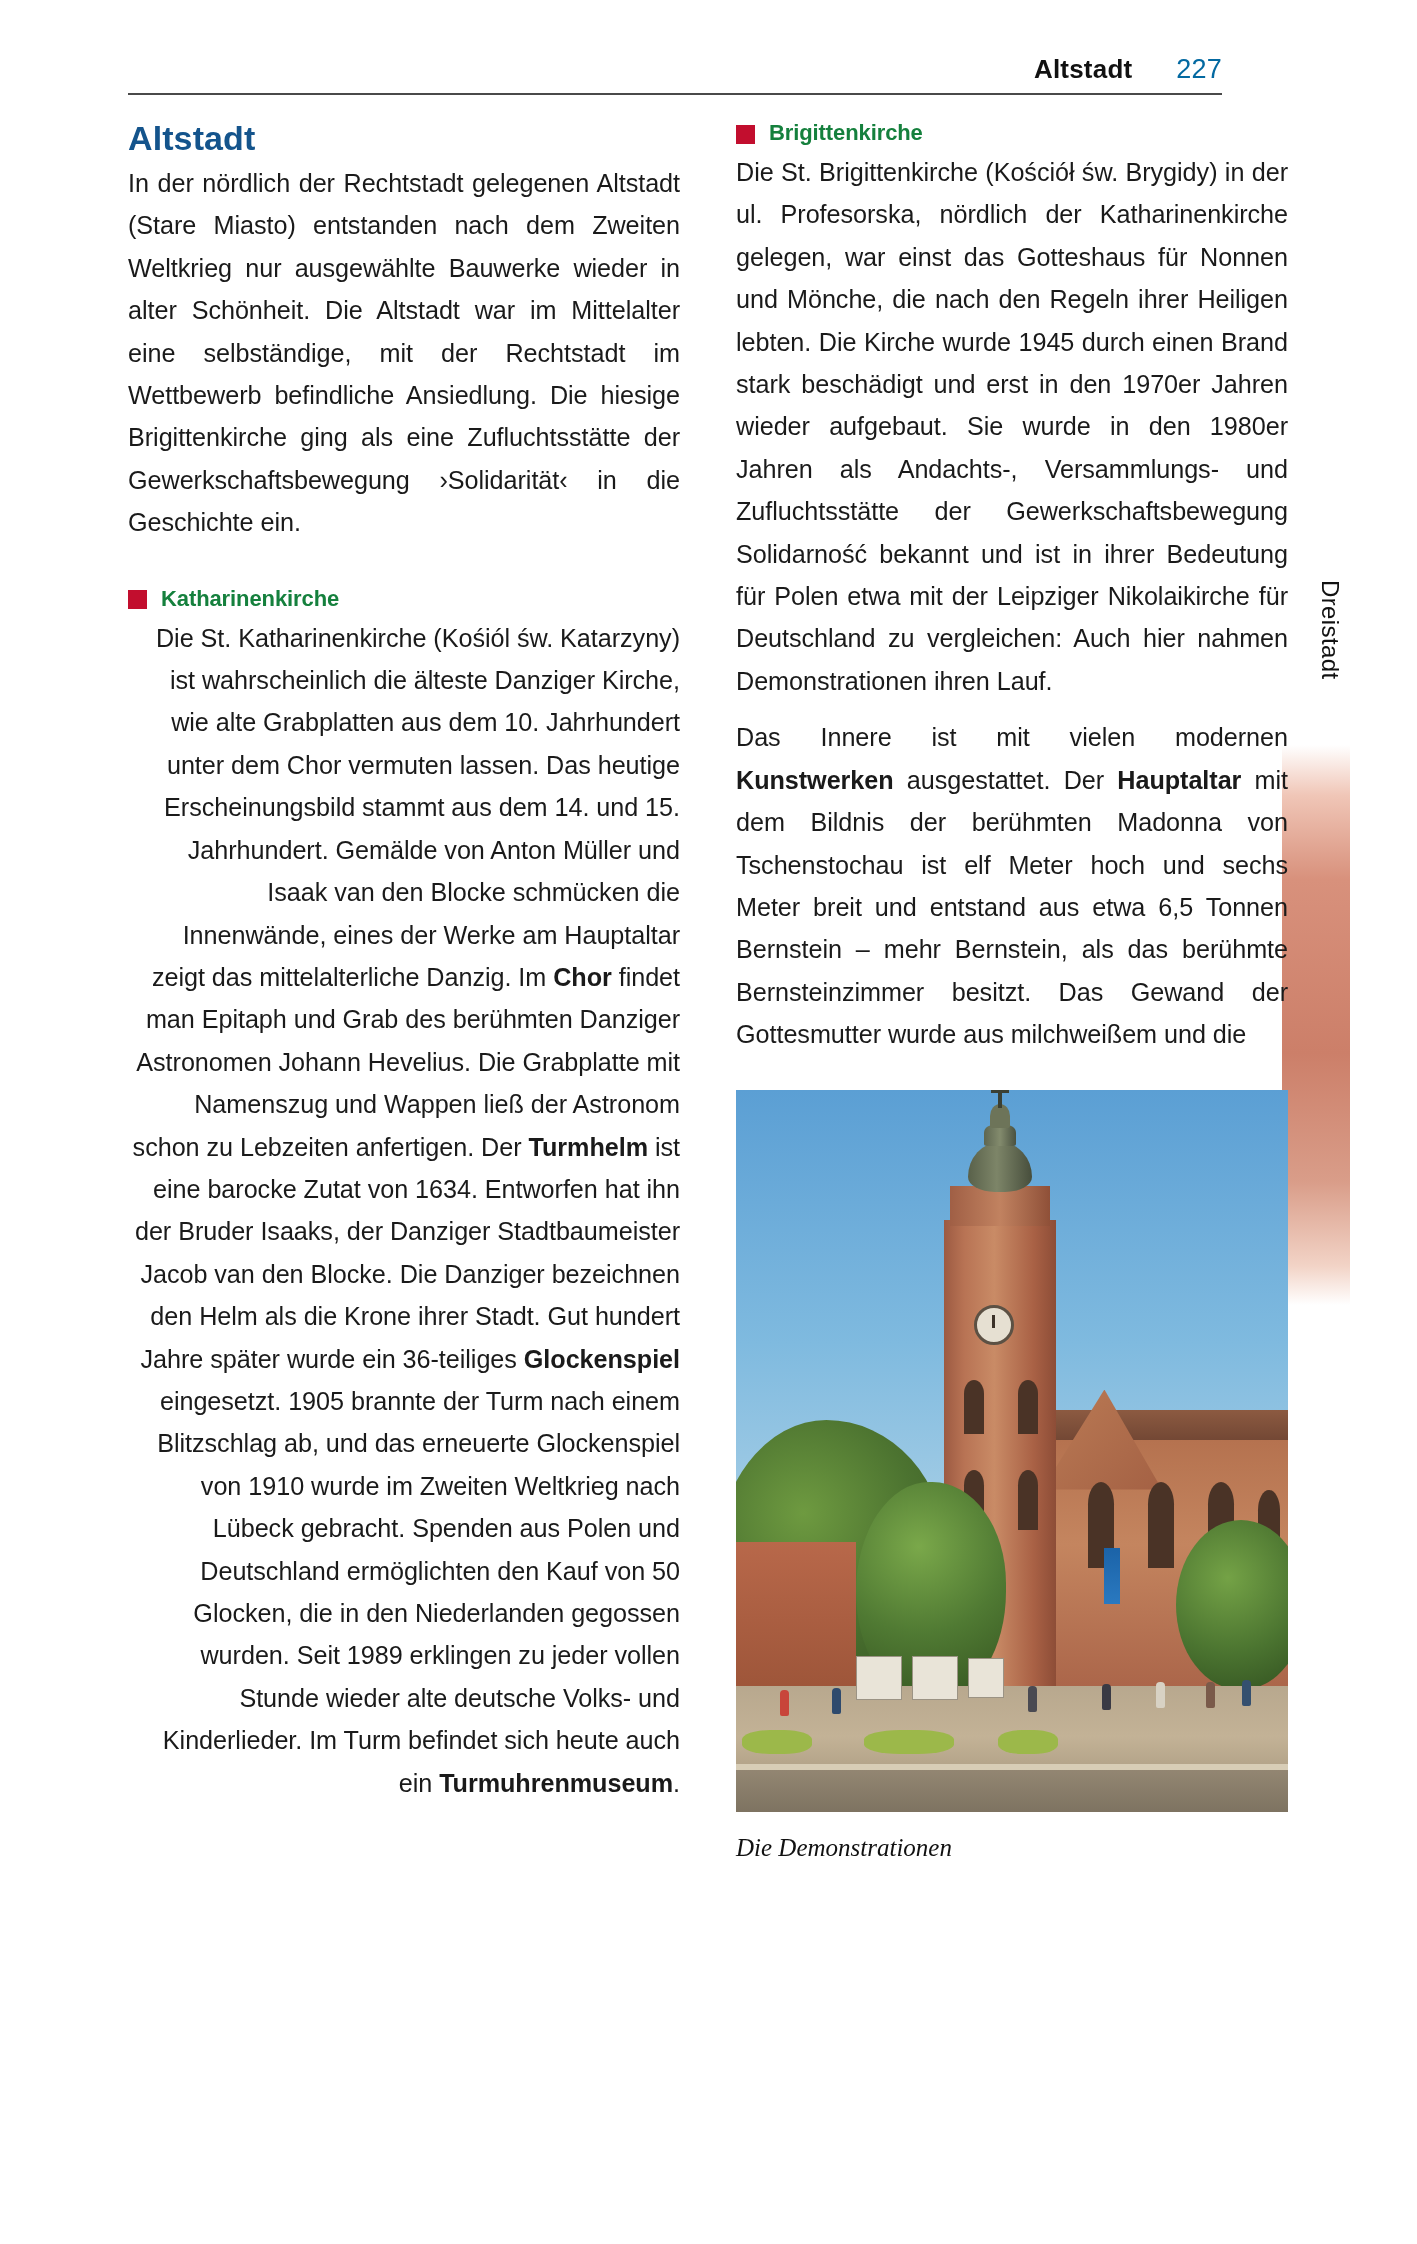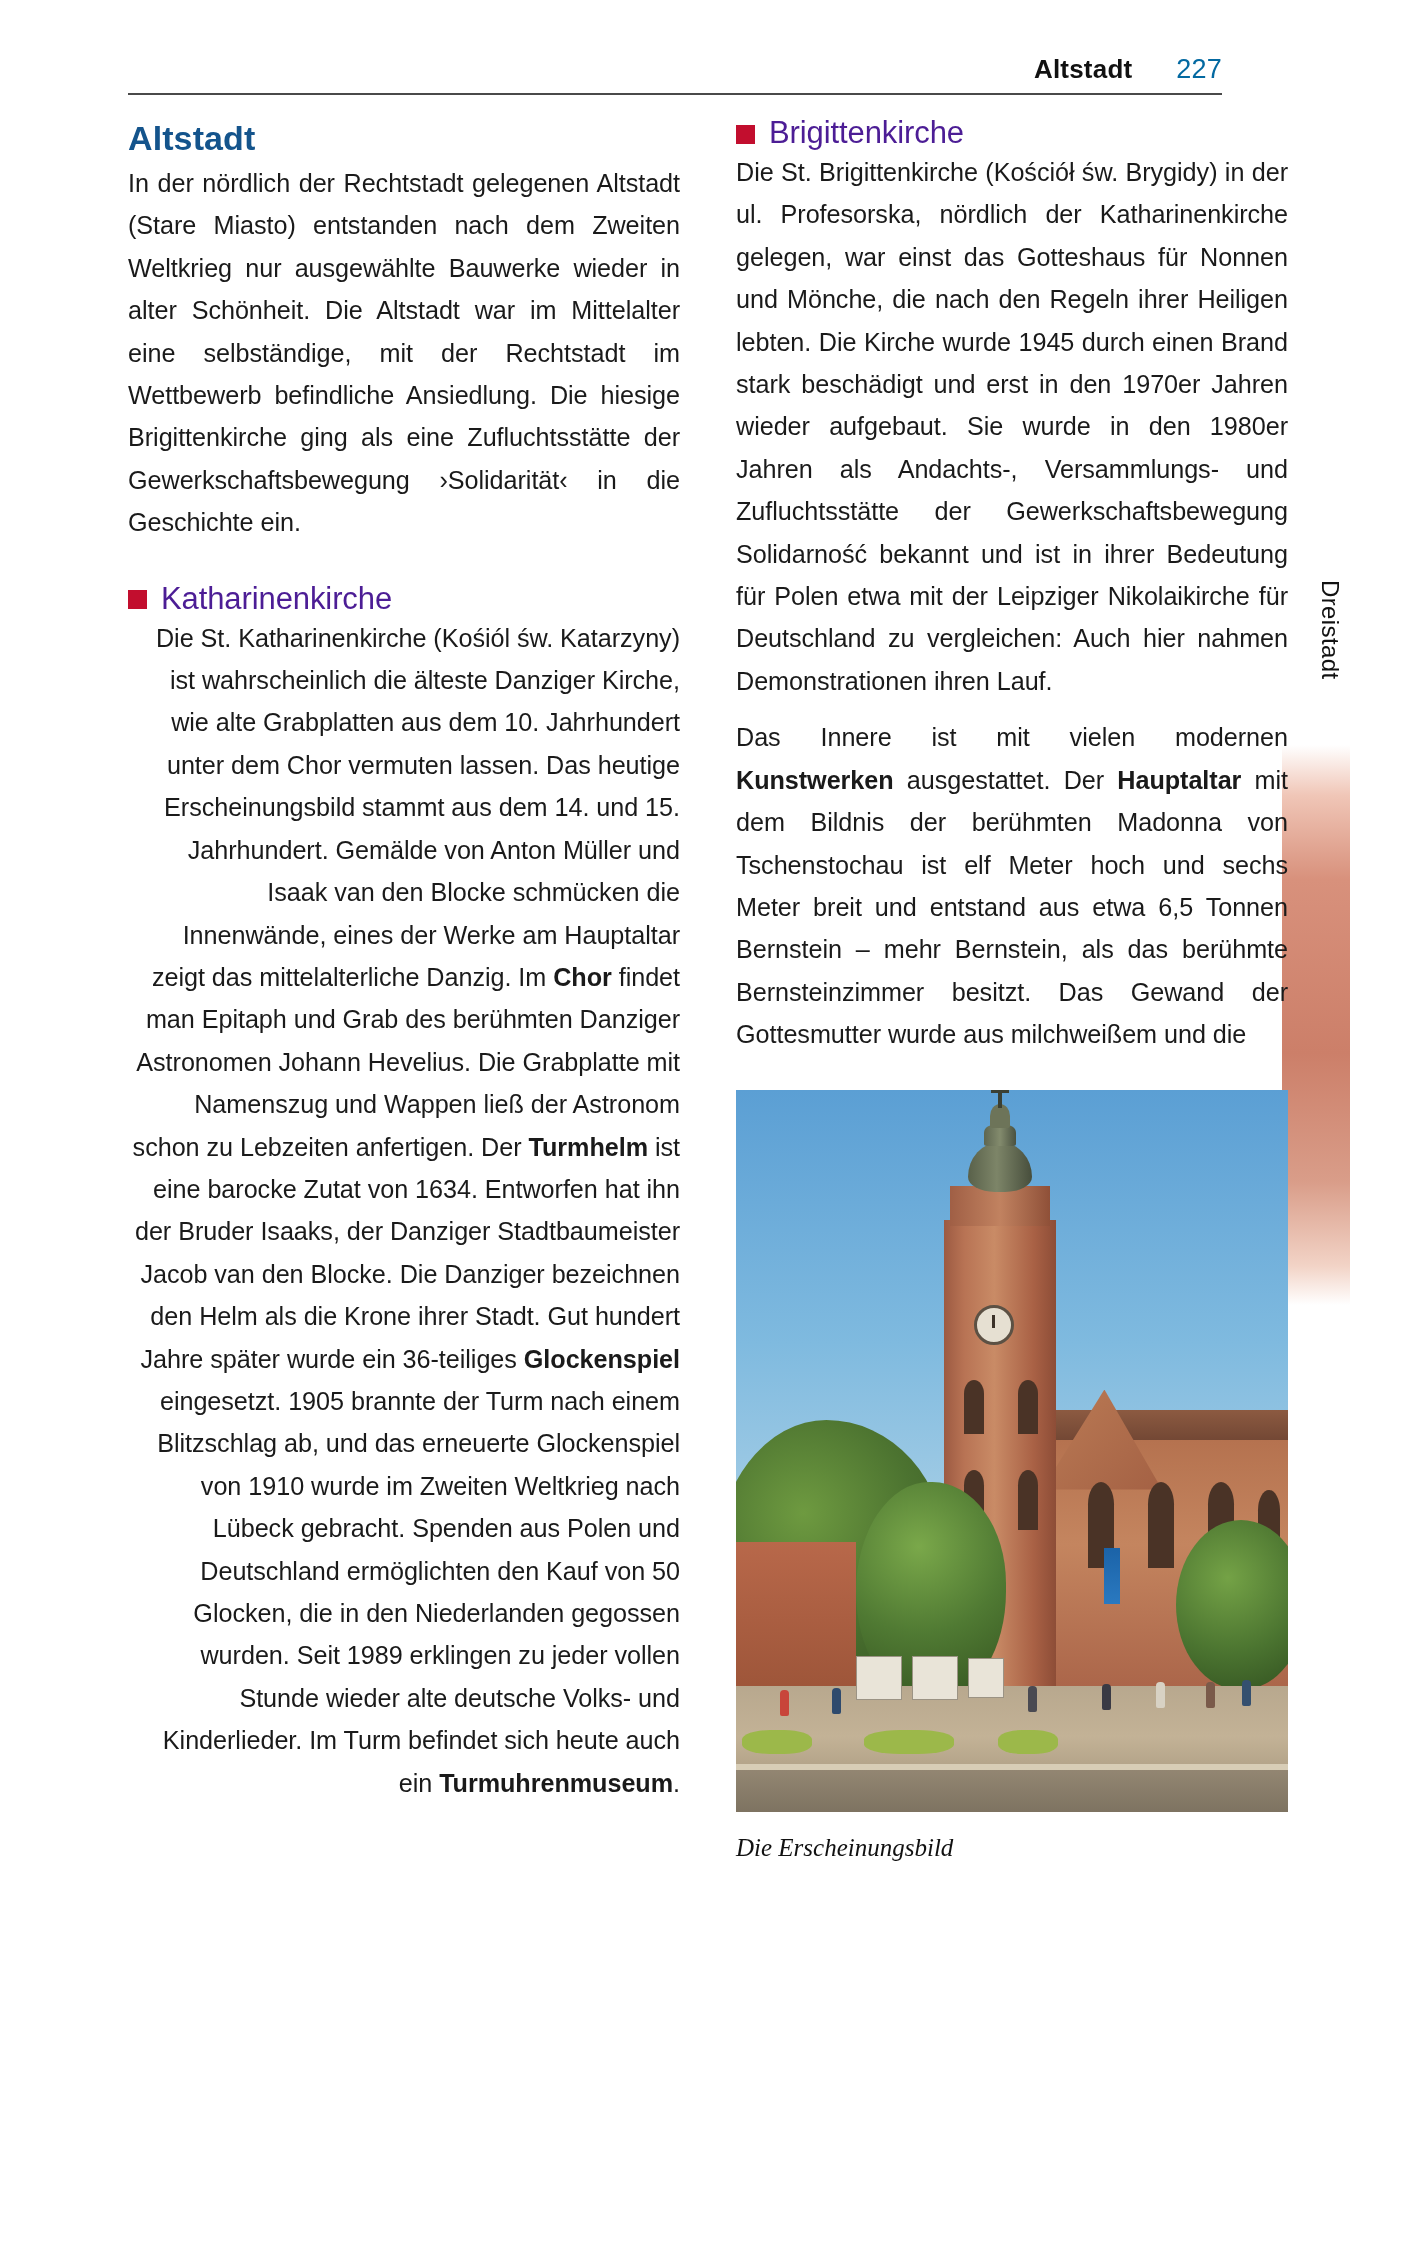--- a/index.html
+++ b/index.html
@@ -111,24 +111,24 @@
   .bullet-square {
     display: inline-block;
     width: 19px;
     height: 19px;
     background: #c20e2e;
     flex: 0 0 auto;
     position: relative;
     top: 1px;
   }
   .sub-head-text {
-    font-size: 31px;
+    font-size: 22px;
     line-height: 30px;
-    font-weight: normal;
-    color: #4c1d95;
+    font-weight: bold;
+    color: #15803d;
     letter-spacing: -0.1px;
   }
 
   p.body-text {
     margin: 0;
     font-size: 25.2px;
     line-height: 42.4px;
     color: #1a1a1a;
     text-align: justify;
     text-justify: inter-word;
@@ -448,18 +448,18 @@
           <div class="poster" style="left:232px;top:568px;width:34px;height:38px;"></div>
 
           <div class="person" style="left:44px;top:600px;background:#c8453a;"></div>
           <div class="person" style="left:96px;top:598px;background:#2e4a6d;"></div>
           <div class="person" style="left:292px;top:596px;background:#4a4a52;"></div>
           <div class="person" style="left:366px;top:594px;background:#3a3a44;"></div>
           <div class="person" style="left:420px;top:592px;background:#d8d2c4;"></div>
           <div class="person" style="left:470px;top:592px;background:#7a5a4a;"></div>
           <div class="person" style="left:506px;top:590px;background:#35506f;"></div>
         </div>
-        <figcaption class="caption">Die Erscheinungsbild</figcaption>
+        <figcaption class="caption">Die Demonstrationen</figcaption>
       </figure>
 
     </div>
   </div>
 </div>
 
 </body></html>

